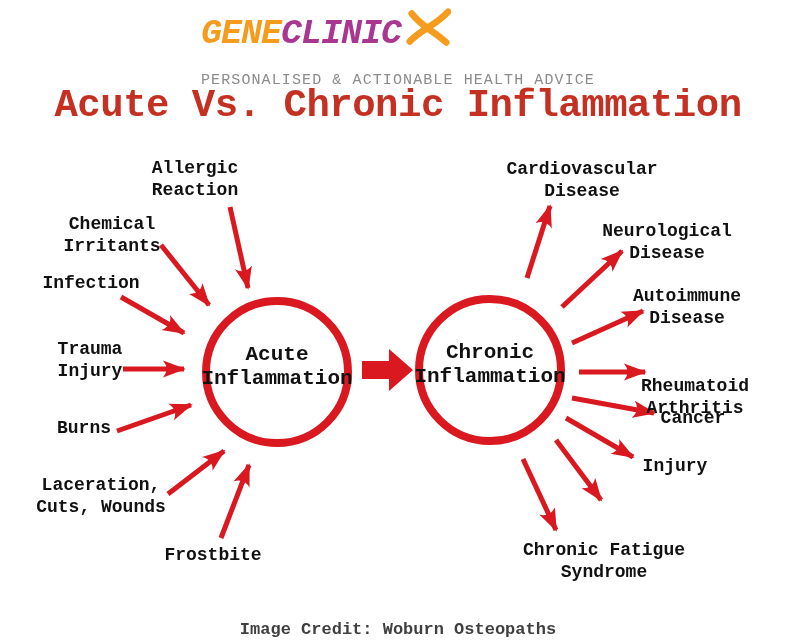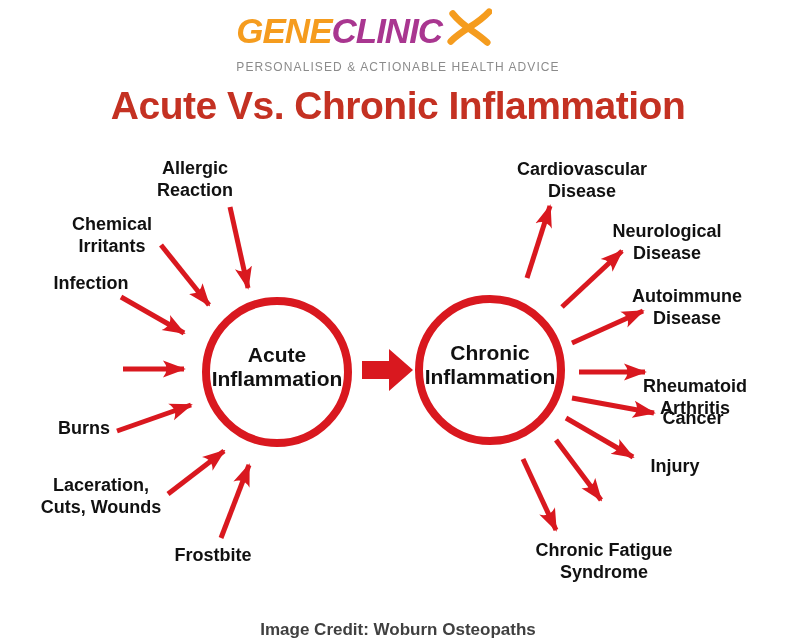--- a/index.html
+++ b/index.html
@@ -1,28 +1,28 @@
 <!DOCTYPE html>
 <html style="--brand-orange: #F59C1E; --brand-magenta: #A93690; --diagram-red: #D9181F; --title-red: #C43122; --label-black: #111111; --tagline-gray: #8B8B8B;"><head>
 <meta charset="utf-8">
 <style>
   html,body{margin:0;padding:0;background:#fff;}
   .page{
     position:relative;width:796px;height:642px;background:#fff;overflow:hidden;
-    font-family:Liberation Sans, sans-serif;
+    font-family:Liberation Mono, monospace;
   }
   
   .logo{position:absolute;top:8px;left:0;width:100%;text-align:center;}
   .logo-inner{display:inline-block;text-align:left;}
   .wordmark{font-style:italic;font-weight:bold;font-size:35px;line-height:1;letter-spacing:-1px;white-space:nowrap;}
   .gene{color:var(--brand-orange,#F59C1E);}
   .clinic{color:var(--brand-magenta,#A93690);}
   .logo-x{vertical-align:-5px;margin-left:4px;}
   .logo-x path{stroke:var(--brand-orange,#F59C1E);stroke-width:7;fill:none;stroke-linecap:round;}
-  .tagline{font-size:12px;letter-spacing:1.1px;color:var(--tagline-gray,#8B8B8B);margin-top:12px;white-space:nowrap;text-align:center;}
+  .tagline{font-size:15px;letter-spacing:1.1px;color:var(--tagline-gray,#8B8B8B);margin-top:20px;white-space:nowrap;text-align:center;}
   
   .title{
     position:absolute;top:84px;left:0;width:100%;text-align:center;
     font-size:39px;font-weight:bold;letter-spacing:-0.5px;
     color:var(--title-red,#C43122);
   }
   
   svg.canvas{position:absolute;left:0;top:0;}
   .ring{fill:#fff;stroke:var(--diagram-red,#D9181F);stroke-width:8;}
   .arrow-line{stroke:var(--diagram-red,#D9181F);stroke-width:5;fill:none;}
@@ -93,20 +93,22 @@
   <div class="node-label" style="left:277px;top:367px;">Acute
 Inflammation</div>
   <div class="node-label" style="left:490px;top:365px;">Chronic
 Inflammation</div>
 
   <div class="lbl" style="left:195px;top:180px;">Allergic
 Reaction</div>
   <div class="lbl" style="left:112px;top:236px;">Chemical
 Irritants</div>
   <div class="lbl" style="left:91px;top:284px;">Infection</div>
+  <div class="lbl" style="left:90px;top:361px;">Trauma
+Injury</div>
   <div class="lbl" style="left:84px;top:429px;">Burns</div>
   <div class="lbl" style="left:101px;top:497px;">Laceration,
 Cuts, Wounds</div>
   <div class="lbl" style="left:213px;top:556px;">Frostbite</div>
 
   <div class="lbl" style="left:582px;top:181px;">Cardiovascular
 Disease</div>
   <div class="lbl" style="left:667px;top:243px;">Neurological
 Disease</div>
   <div class="lbl" style="left:687px;top:308px;">Autoimmune

